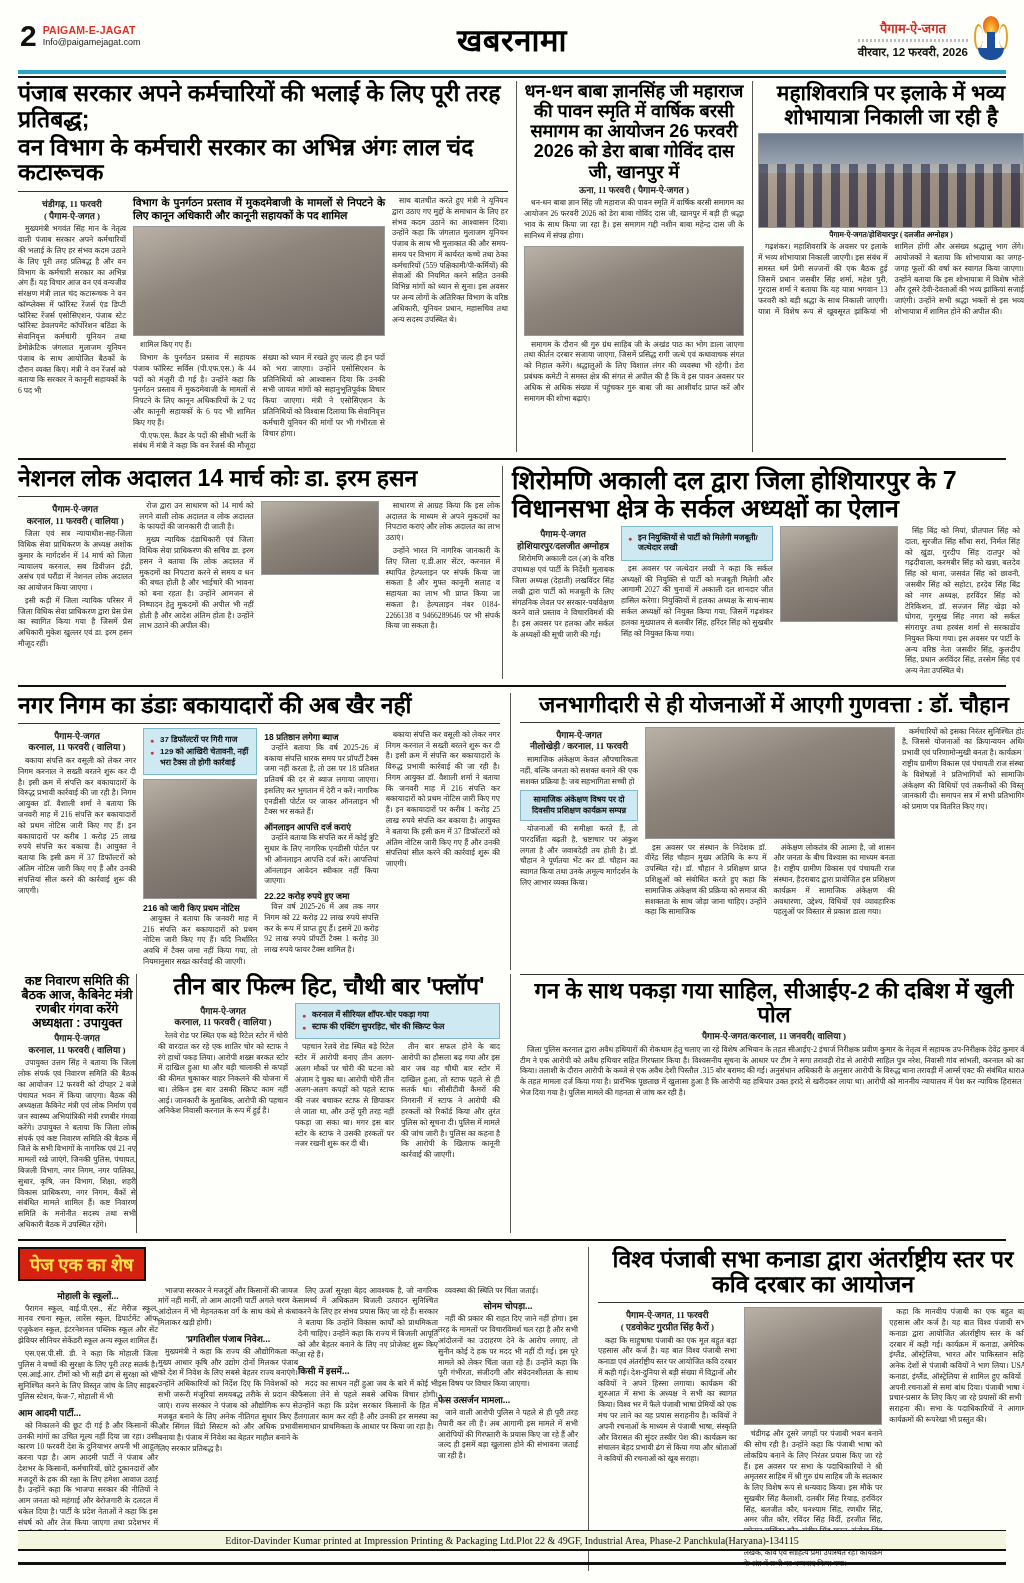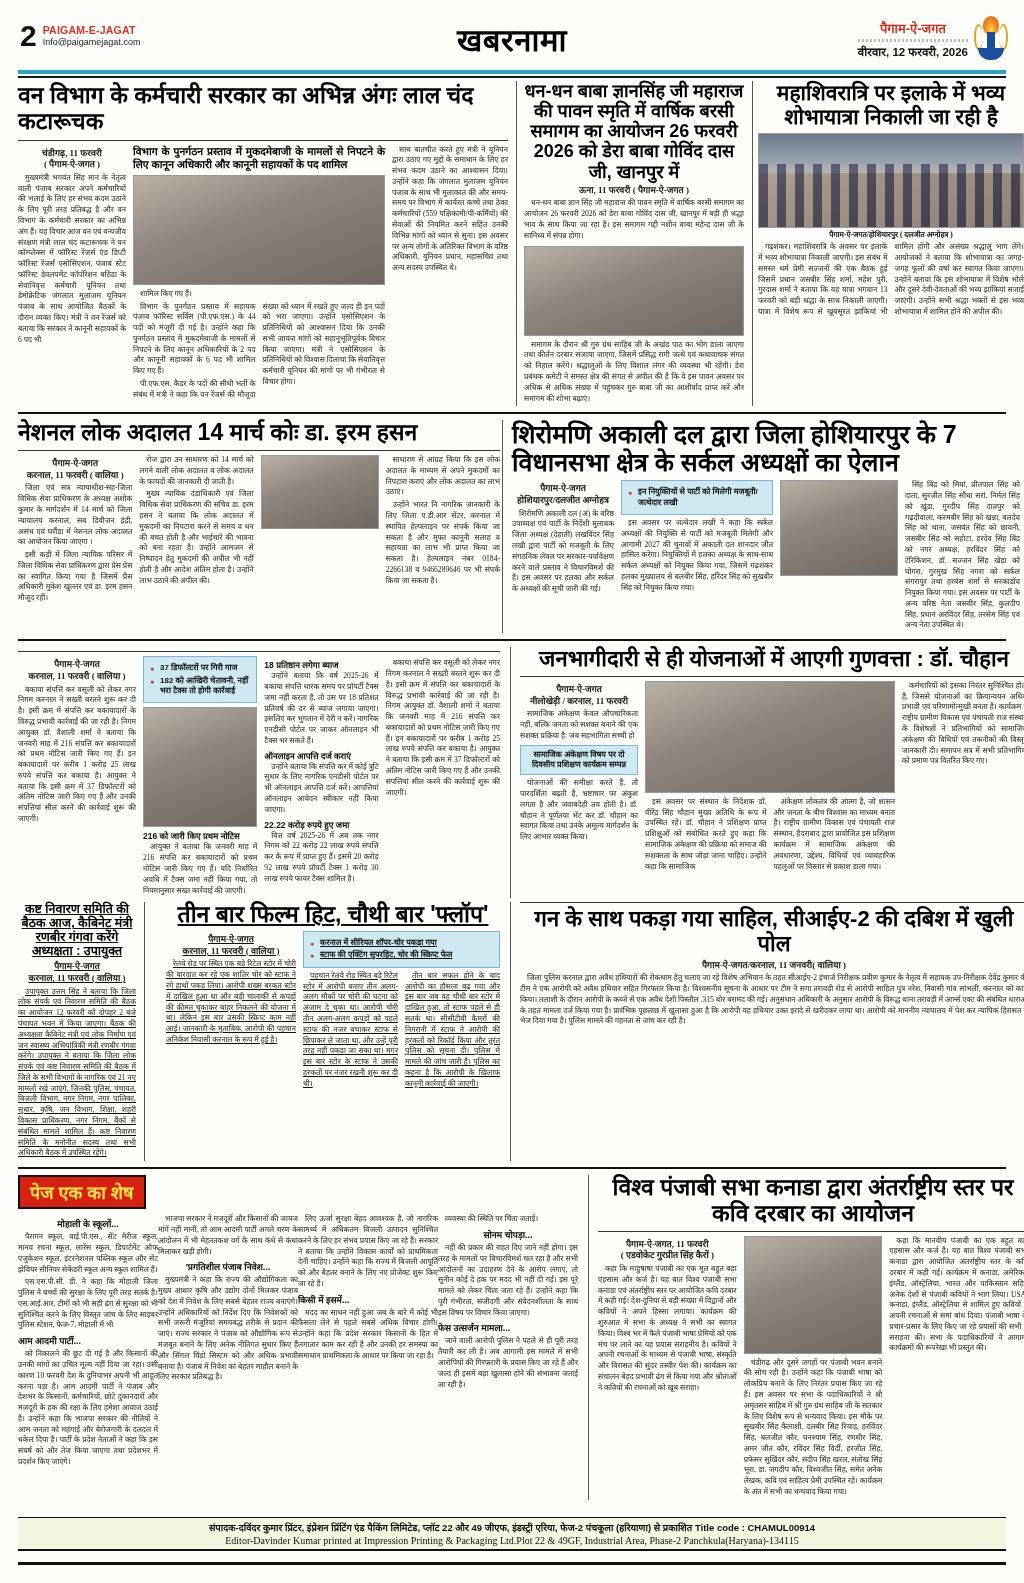--- a/index.html
+++ b/index.html
@@ -122,20 +122,21 @@
           <div class="base"></div>
       </div>
     </div>
   </div>
   <div class="rule-blue"></div>
   <div class="rule-dark"></div>
 
   <div class="sec" style="display:grid; grid-template-columns: 490px 228px 272px; gap:8px;">
 
     <div>
+      <div class="hl hl-xl">पंजाब सरकार अपने कर्मचारियों की भलाई के लिए पूरी तरह प्रतिबद्ध;</div>
       <div class="hl hl-xl" style="margin-top:2px">वन विभाग के कर्मचारी सरकार का अभिन्न अंगः लाल चंद कटारूचक</div>
       <div class="thin-sep" style="margin-top:5px"></div>
       <div style="display:grid; grid-template-columns: 108px 252px 1fr; gap:7px;">
         <div>
           <div class="byline">चंडीगढ़, 11 फरवरी</div>
           <div class="byline" style="margin-top:-2px">( पैगाम-ऐ-जगत )</div>
           <div class="body-col">
               <p>मुख्यमंत्री भगवंत सिंह मान के नेतृत्व वाली पंजाब सरकार अपने कर्मचारियों की भलाई के लिए हर संभव कदम उठाने के लिए पूरी तरह प्रतिबद्ध है और वन विभाग के कर्मचारी सरकार का अभिन्न अंग हैं। यह विचार आज वन एवं वन्यजीव संरक्षण मंत्री लाल चंद कटारूचक ने वन कॉम्प्लेक्स में फॉरिस्ट रेंजर्स एंड डिप्टी फॉरिस्ट रेंजर्स एसोसिएशन, पंजाब स्टेट फॉरिस्ट डेवलपमेंट कॉर्पोरेशन बठिंडा के सेवानिवृत्त कर्मचारी यूनियन तथा डेमोक्रेटिक जंगलात मुलाजम यूनियन पंजाब के साथ आयोजित बैठकों के दौरान व्यक्त किए। मंत्री ने वन रेंजर्स को बताया कि सरकार ने कानूनी सहायकों के 6 पद भी</p>
             </div>
         </div>
@@ -236,33 +237,34 @@
           </div>
       </div>
     </div>
   </div>
 
   <div class="hr-thick"></div>
 
   <div class="sec" style="display:grid; grid-template-columns: 482px 518px; gap:10px;">
 
     <div>
+      <div class="hl hl-xl">नगर निगम का डंडाः बकायादारों की अब खैर नहीं</div>
       <div class="thin-sep"></div>
       <div style="display:grid; grid-template-columns: 118px 1fr 1fr 1fr; gap:7px;">
         <div>
           <div class="byline">पैगाम-ऐ-जगत</div>
           <div class="byline" style="margin-top:-2px">करनाल, 11 फरवरी ( वालिया )</div>
           <div class="body-col">
               <p>बकाया संपत्ति कर वसूली को लेकर नगर निगम करनाल ने सख्ती बरतने शुरू कर दी है। इसी क्रम में संपत्ति कर बकायादारों के विरुद्ध प्रभावी कार्रवाई की जा रही है। निगम आयुक्त डॉ. वैशाली शर्मा ने बताया कि जनवरी माह में 216 संपत्ति कर बकायादारों को प्रथम नोटिस जारी किए गए हैं। इन बकायादारों पर करीब 1 करोड़ 25 लाख रुपये संपत्ति कर बकाया है। आयुक्त ने बताया कि इसी क्रम में 37 डिफॉल्टरों को अंतिम नोटिस जारी किए गए हैं और उनकी संपत्तियां सील करने की कार्रवाई शुरू की जाएगी।</p>
             </div>
         </div>
         <div>
           <ul class="bbox">
             <li>37 डिफॉल्टरों पर गिरी गाज</li>
-            <li>182 को आखिरी चेतावनी, नहीं भरा टैक्स तो होगी कार्रवाई</li>
+            <li>129 को आखिरी चेतावनी, नहीं भरा टैक्स तो होगी कार्रवाई</li>
           </ul>
           <div class="photo store" style="height:120px; margin-top:4px;"></div>
           <div class="kicker">216 को जारी किए प्रथम नोटिस</div>
           <div class="body-col">
               <p>आयुक्त ने बताया कि जनवरी माह में 216 संपत्ति कर बकायादारों को प्रथम नोटिस जारी किए गए हैं। यदि निर्धारित अवधि में टैक्स जमा नहीं किया गया, तो नियमानुसार सख्त कार्रवाई की जाएगी।</p>
             </div>
         </div>
         <div>
           <div class="kicker">18 प्रतिष्ठान लगेगा ब्याज</div>
           <div class="body-col">
@@ -307,21 +309,21 @@
         </div>
         <div class="body-col">
             <p>कर्मचारियों को इसका निरंतर सुनिश्चित होता है, जिससे योजनाओं का क्रियान्वयन अधिक प्रभावी एवं परिणामोन्मुखी बनता है। कार्यक्रम में राष्ट्रीय ग्रामीण विकास एवं पंचायती राज संस्थान के विशेषज्ञों ने प्रतिभागियों को सामाजिक अंकेक्षण की विधियों एवं तकनीकों की विस्तृत जानकारी दी। समापन सत्र में सभी प्रतिभागियों को प्रमाण पत्र वितरित किए गए।</p>
           </div>
       </div>
     </div>
   </div>
 
   <div class="sec" style="display:grid; grid-template-columns: 482px 518px; gap:10px; margin-top:4px;">
 
-    <div style="display:grid; grid-template-columns: 118px 1fr; gap:8px;text-decoration:underline;">
+    <div style="display:grid; grid-template-columns: 118px 1fr; gap:0;">
       <div>
         <div class="hl hl-sm" style="text-align:center; font-size:12.5px;">कष्ट निवारण समिति की बैठक आज, कैबिनेट मंत्री रणबीर गंगवा करेंगे अध्यक्षता : उपायुक्त</div>
         <div class="byline">पैगाम-ऐ-जगत</div>
         <div class="byline" style="margin-top:-2px">करनाल, 11 फरवरी ( वालिया )</div>
         <div class="body-col">
             <p>उपायुक्त उत्तम सिंह ने बताया कि जिला लोक संपर्क एवं निवारण समिति की बैठक का आयोजन 12 फरवरी को दोपहर 2 बजे पंचायत भवन में किया जाएगा। बैठक की अध्यक्षता कैबिनेट मंत्री एवं लोक निर्माण एवं जन स्वास्थ्य अभियांत्रिकी मंत्री रणबीर गंगवा करेंगे। उपायुक्त ने बताया कि जिला लोक संपर्क एवं कष्ट निवारण समिति की बैठक में जिले के सभी विभागों के नागरिक एवं 21 नए मामलों रखे जाएंगे, जिनकी पुलिस, पंचायत, बिजली विभाग, नगर निगम, नगर पालिका, सुधार, कृषि, जन विभाग, शिक्षा, शहरी विकास प्राधिकरण, नगर निगम, बैंकों से संबंधित मामले शामिल हैं। कष्ट निवारण समिति के मनोनीत सदस्य तथा सभी अधिकारी बैठक में उपस्थित रहेंगे।</p>
           </div>
       </div>
       <div class="vline" style="padding-left:21px;">
         <div class="hl hl-xl" style="text-align:center;">तीन बार फिल्म हिट, चौथी बार 'फ्लॉप'</div>
@@ -427,18 +429,17 @@
             </div>
         </div>
         <div class="body-col">
             <p>कहा कि मानवीय पंजाबी का एक बहुत बड़ा एहसास और कर्ज है। यह बात विश्व पंजाबी सभा कनाडा द्वारा आयोजित अंतर्राष्ट्रीय स्तर के कवि दरबार में कही गई। कार्यक्रम में कनाडा, अमेरिका, इंग्लैंड, ऑस्ट्रेलिया, भारत और पाकिस्तान सहित अनेक देशों से पंजाबी कवियों ने भाग लिया। USA, कनाडा, इंग्लैंड, ऑस्ट्रेलिया से शामिल हुए कवियों ने अपनी रचनाओं से समां बांध दिया। पंजाबी भाषा के प्रचार-प्रसार के लिए किए जा रहे प्रयासों की सभी ने सराहना की। सभा के पदाधिकारियों ने आगामी कार्यक्रमों की रूपरेखा भी प्रस्तुत की।</p>
           </div>
       </div>
     </div>
   </div>
 
   <div class="footer" style="position:absolute; left:0; right:0; bottom:32px; margin:0 18px;">
-    <div class="f1">संपादक-दविंदर कुमार प्रिंटर, इंप्रेशन प्रिंटिंग एंड पैकिंग लिमिटेड, प्लॉट 22 और 49 जीएफ, इंडस्ट्री एरिया, फेज-2 पंचकूला (हरियाणा) से प्रकाशित Title code : CHAMUL00914</div>
     <div class="f2">Editor-Davinder Kumar printed at Impression Printing &amp; Packaging Ltd.Plot 22 &amp; 49GF, Industrial Area, Phase-2 Panchkula(Haryana)-134115</div>
   </div>
   <div style="position:absolute; left:18px; right:18px; bottom:18px; border-top:3px solid #111;"></div>
 
 </div>
 
 </body></html>

